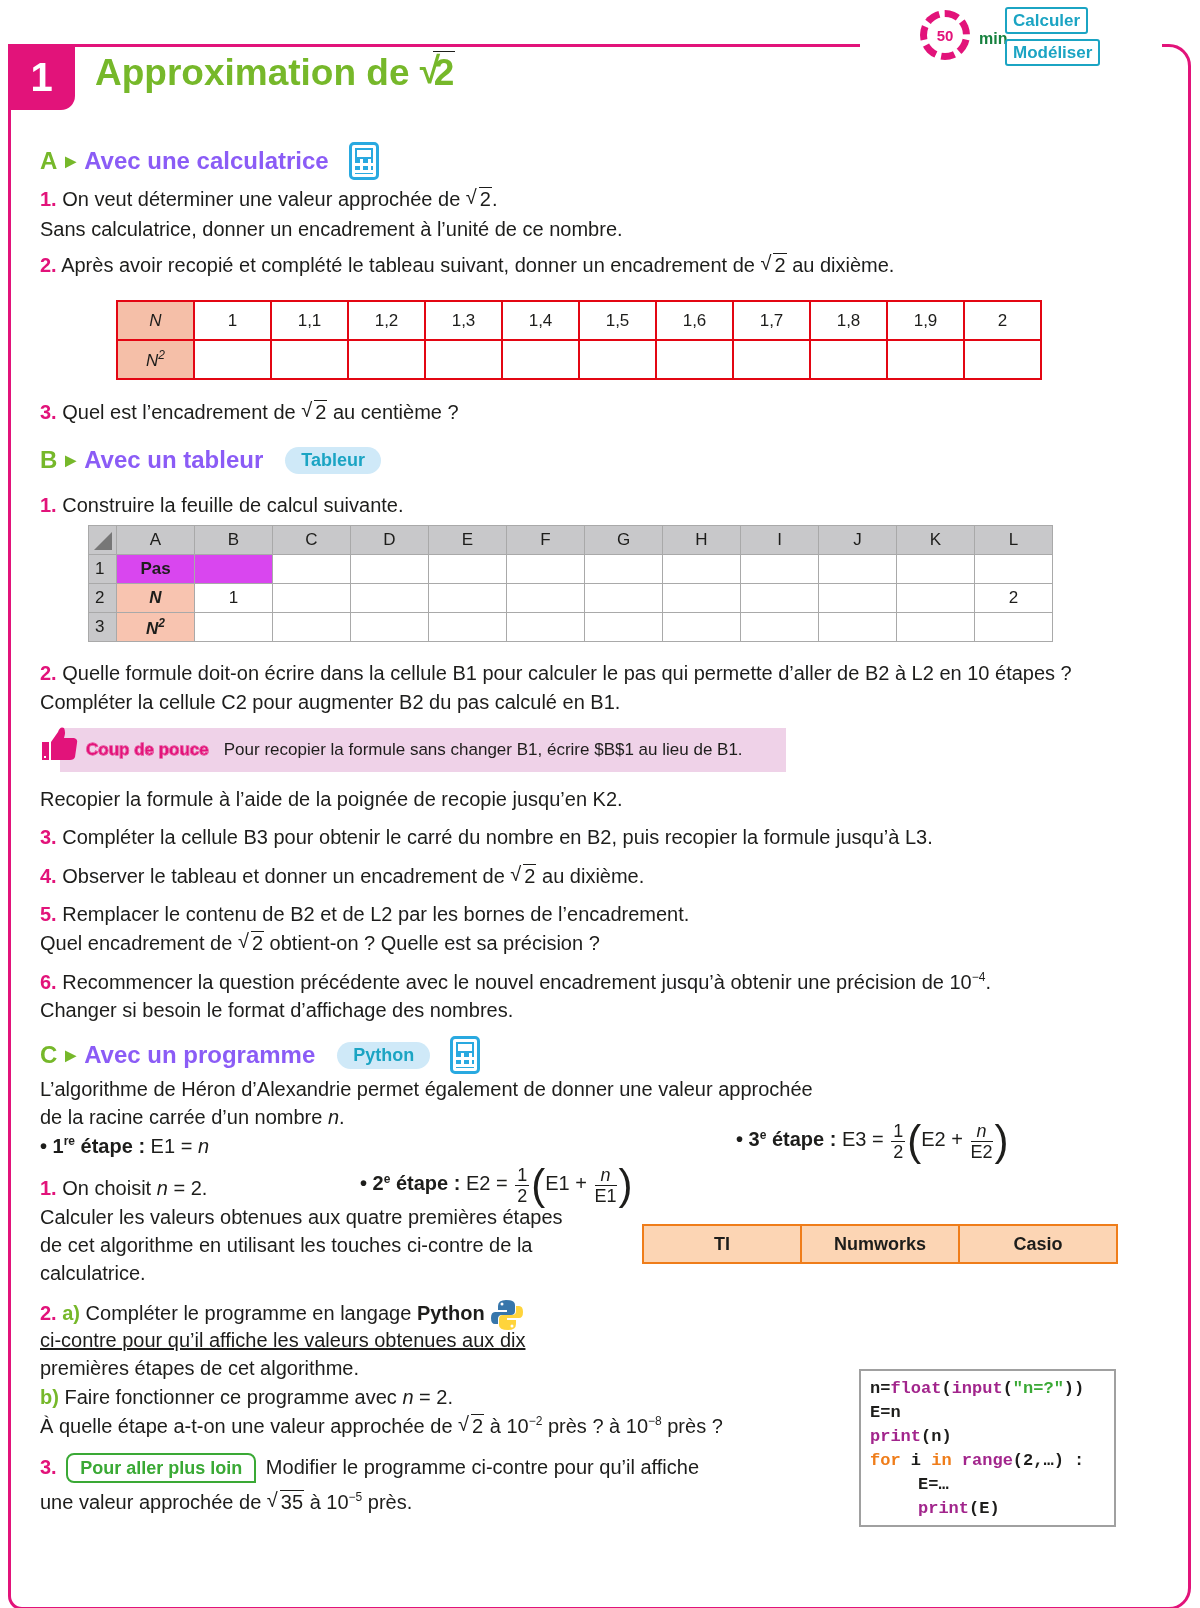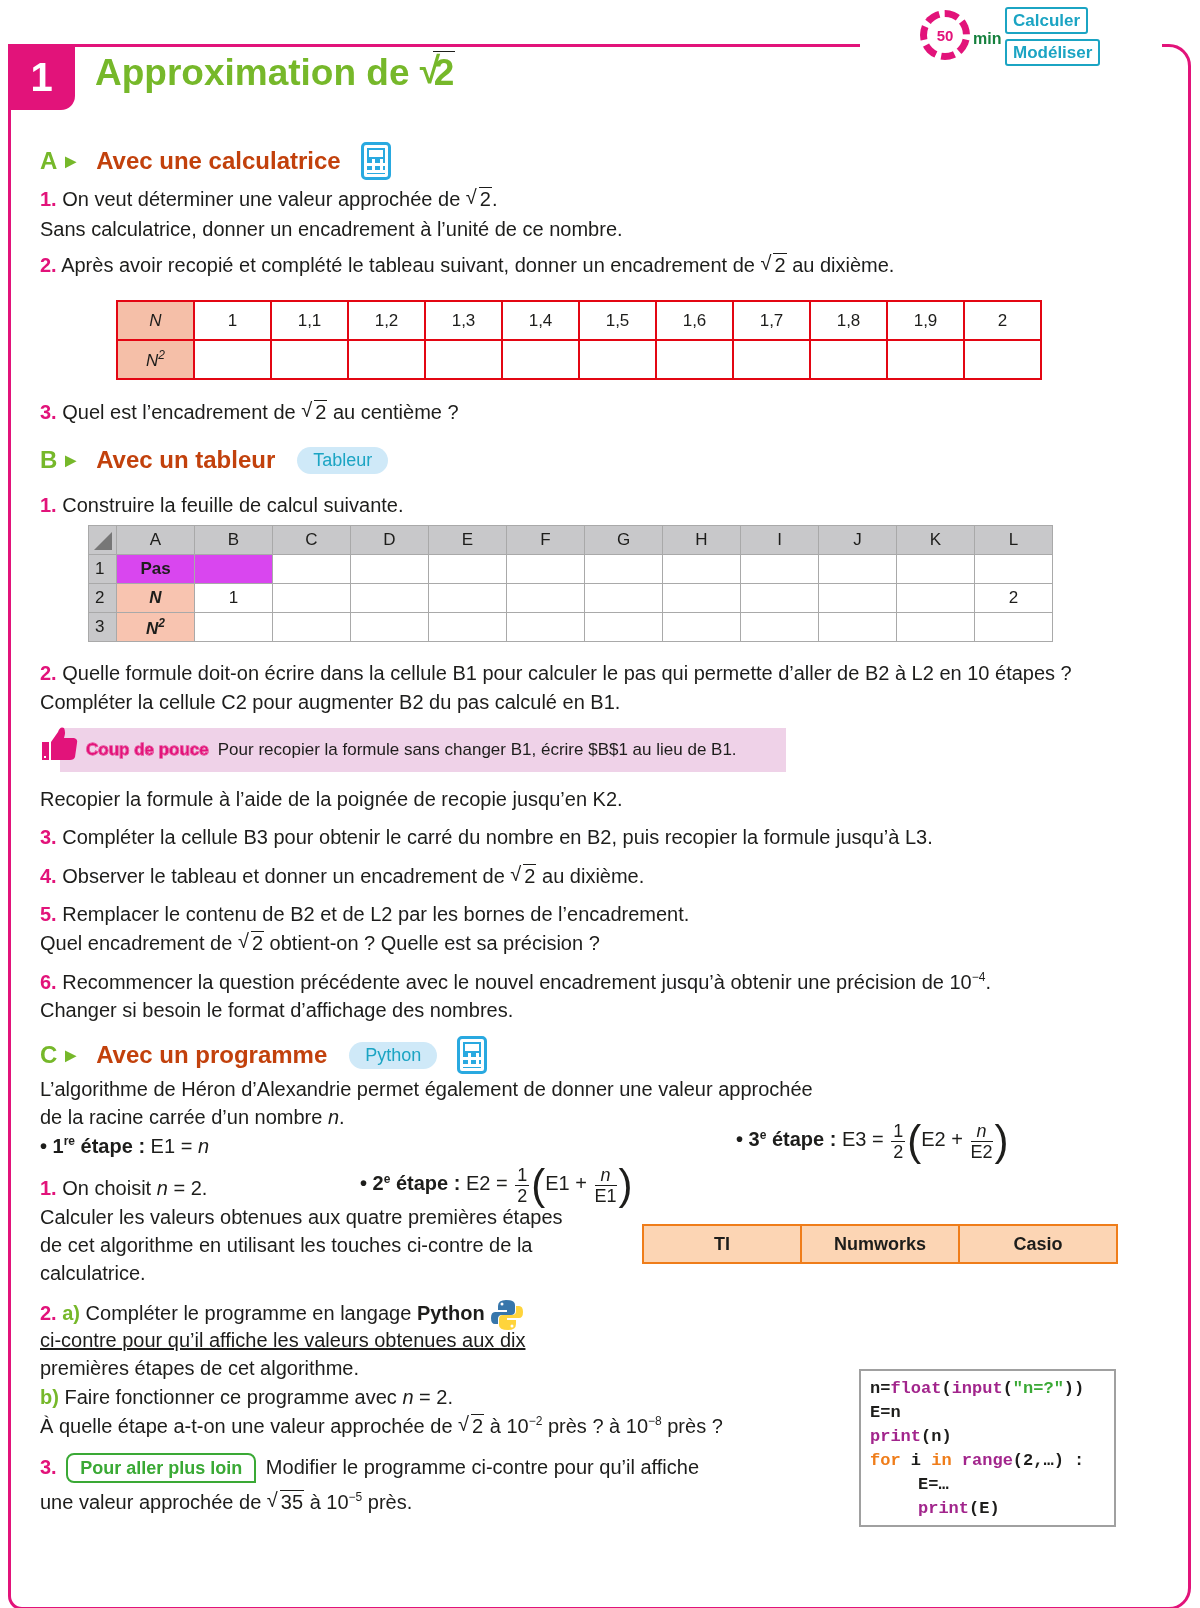--- a/index.html
+++ b/index.html
@@ -14,40 +14,40 @@
 
   .num-badge {
     position: absolute; left: 8px; top: 44px; width: 67px; height: 66px;
     background: #e2137a; color: #fff; font-weight: bold; font-size: 40px;
     display: flex; align-items: center; justify-content: center; border-radius: 0 0 14px 0;
   }
   .title {
     position: absolute; left: 95px; top: 52px; font-size: 37px; font-weight: bold; color: #76b82a;
   }
 
-  .timer { position: absolute; left: 920px; top: 10px; display: flex; align-items: center; gap: 3px; }
+  .timer { position: absolute; left: 920px; top: 10px; display: flex; align-items: center; gap: 9px; }
   .timer-circle {
     width: 50px; height: 50px; border-radius: 50%;
     border: 7px dashed #e2137a; display: flex; align-items: center; justify-content: center;
     background: #fff;
   }
   .timer-circle span { color: #e2137a; font-weight: bold; font-size: 15px; }
   .timer-unit { color: #15803d; font-weight: bold; font-size: 16px; margin-top: 8px; }
 
   .skill-tag {
     position: absolute; border: 2px solid #1ba4c3; border-radius: 3px; color: #1ba4c3;
     font-weight: bold; font-size: 17px; padding: 0 6px; background: #fff; height: 27px; line-height: 23px;
   }
 
   .section-head { position: absolute; left: 40px; font-weight: bold; font-size: 24px; display: flex; align-items: center; gap: 8px; }
   .section-head .letter { color: #76b82a; }
   .section-head .arrow { color: #76b82a; font-size: 14px; }
-  .section-head .label { color: #c2410c; margin-left: 12px; }
+  .section-head .label { color: #8b5cf6; }
   .pill {
-    background: #cfe9f8; color: #1ba4c3; font-weight: normal; font-size: 18px; border-radius: 16px;
+    background: #cfe9f8; color: #1ba4c3; font-weight: bold; font-size: 18px; border-radius: 16px;
     padding: 3px 16px; margin-left: 14px;
   }
   .calc-icon {
     width: 30px; height: 38px; border: 3px solid #29a9e0; border-radius: 5px; margin-left: 12px;
     position: relative; background: #fff;
   }
   .calc-icon::before { content: ""; position: absolute; left: 3px; top: 3px; right: 3px; height: 7px; border: 2px solid #29a9e0; }
   .calc-icon::after {
     content: ""; position: absolute; left: 3px; top: 14px; right: 3px; bottom: 3px;
     background:
@@ -87,21 +87,21 @@
   table.sheet td.green { background: #d946ef; font-weight: bold; }
   table.sheet td.salmon { background: #f8c4b0; font-style: italic; font-weight: bold; }
   table.sheet td.c { text-align: center; }
 
   .tip-box {
     position: absolute; left: 60px; top: 728px; width: 726px; height: 44px; background: #efd2e8;
     display: flex; align-items: center; font-size: 17px;
   }
   .thumb-icon { position: absolute; left: 40px; top: 724px; width: 40px; height: 40px; }
   .tip-label {
-    color: #fff; font-weight: bold; font-size: 17px; margin-left: 26px; margin-right: 9px;
+    color: #fff; font-weight: bold; font-size: 17px; margin-left: 26px; margin-right: 15px;
     -webkit-text-stroke: 1px #e2137a; paint-order: stroke; color: #e2137a; background: transparent;
     text-shadow: 0 0 0 #fff;
   }
 
   
   table.keys { position: absolute; left: 642px; top: 1224px; border-collapse: collapse; }
   table.keys td { border: 2px solid #ef7d1a; width: 158px; text-align: center; font-size: 18px; }
   table.keys tr.kh td { background: #fcd5b4; height: 38px; font-weight: bold; }
   table.keys tr.kb td { height: 86px; vertical-align: middle; }
   .key-ti { display: inline-block; position: relative; padding-top: 16px; }

